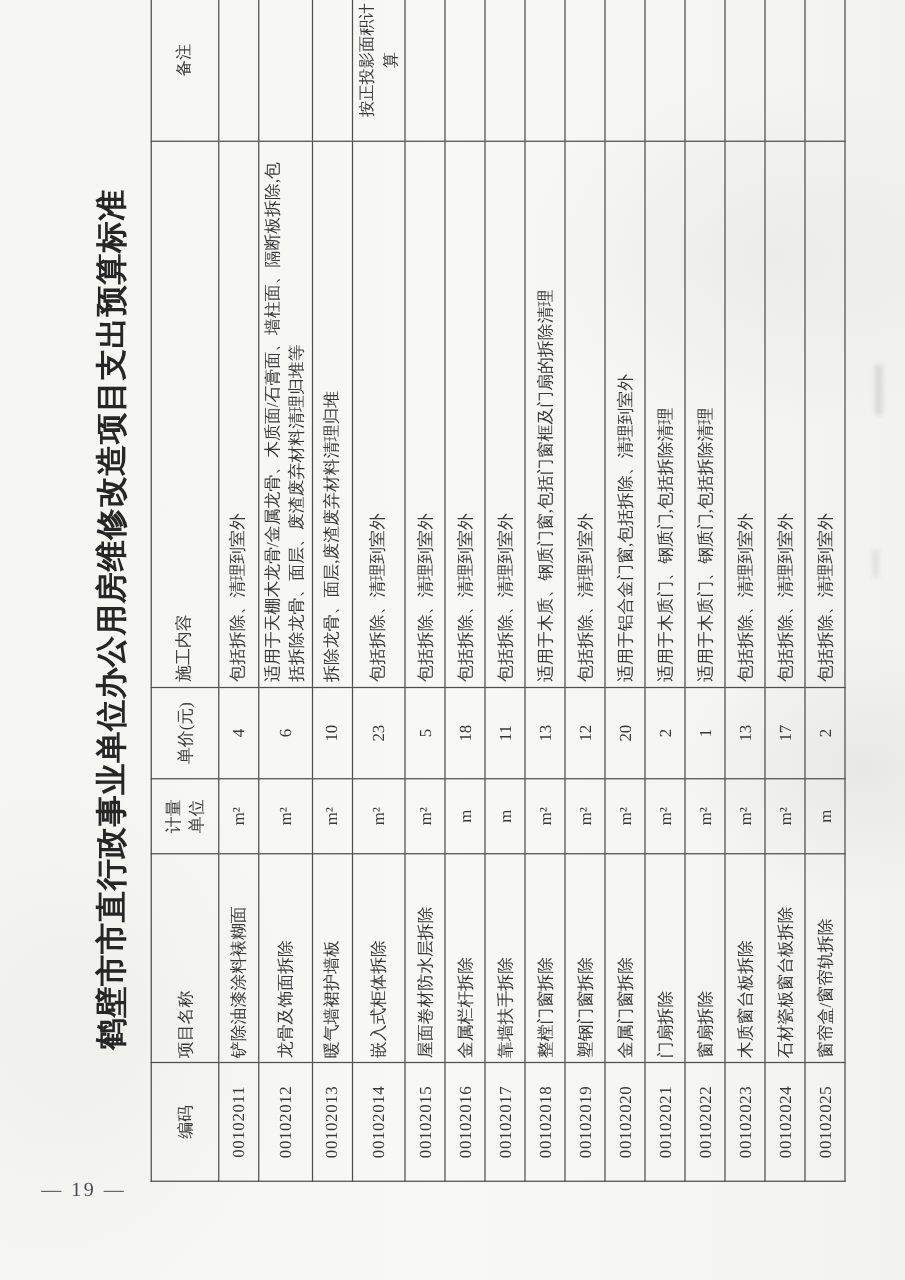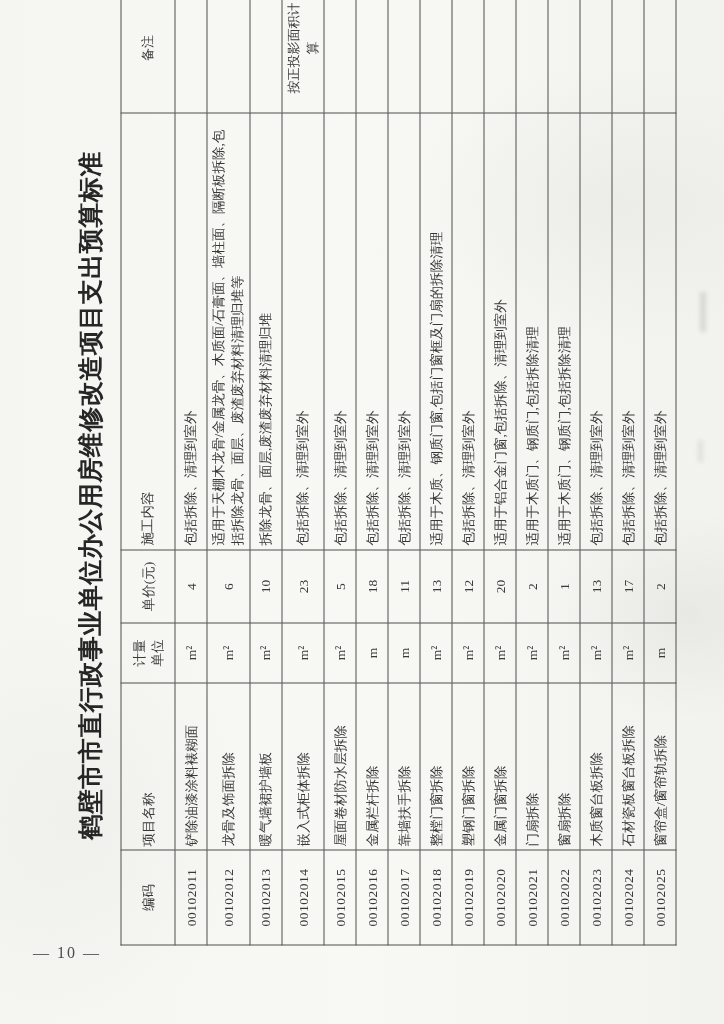--- a/index.html
+++ b/index.html
@@ -195,18 +195,18 @@
     <td class="c-price">2</td>
     <td class="c-content">包括拆除、清理到室外</td>
     <td class="c-remark"></td>
   </tr>
           </tbody>
       </table>
     </div>
 
   </div>
 
-  <div class="page-number">— 10 —</div>
+  <div class="page-number">— 19 —</div>
 
   <div class="smudge1"></div>
   <div class="smudge2"></div>
 
 </div>
 
 </body></html>

